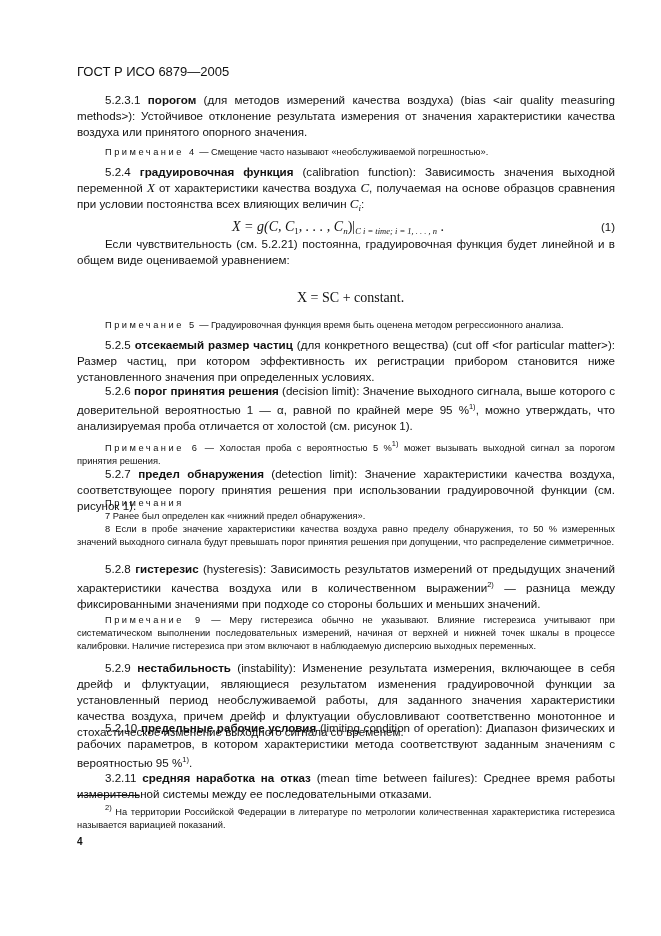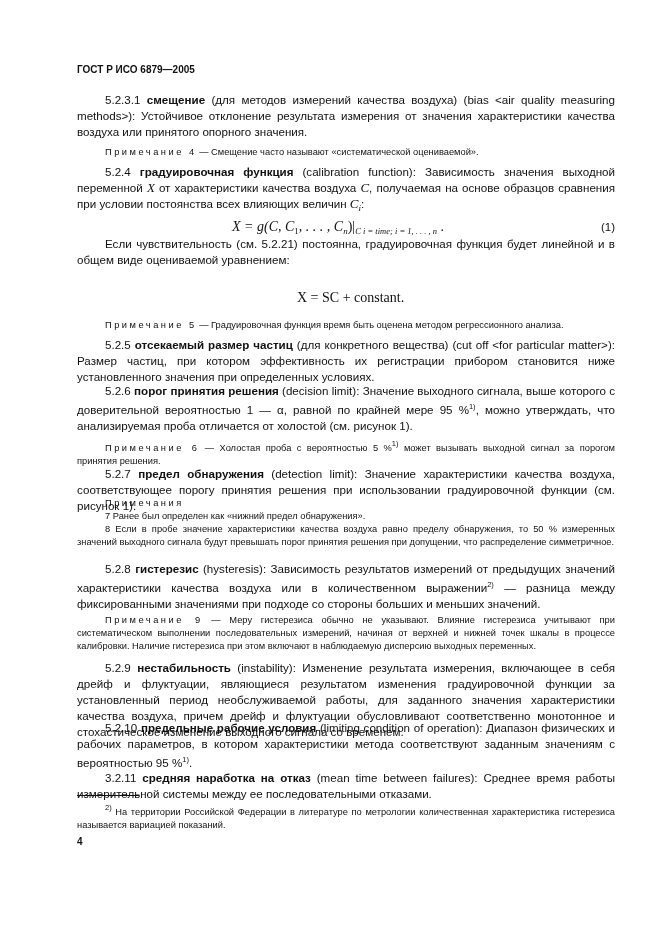--- a/index.html
+++ b/index.html
@@ -1,19 +1,19 @@
 <!DOCTYPE html>
 <html><head>
 <meta charset="utf-8">
 <style>
   html, body { margin: 0; padding: 0; background: #ffffff; }
   body { width: 661px; height: 936px; position: relative; overflow: hidden;
          font-family: "Liberation Sans", sans-serif; color: #111; }
   .page { position: absolute; left: 77px; top: 0; width: 538px; }
-  .hdr { position: absolute; top: 64px; left: 0; font-weight: bold; font-size: 10px; letter-spacing: 0; }
+  .hdr { position: absolute; top: 64px; left: 0; font-weight: normal; font-size: 13px; letter-spacing: 0; }
   .block { position: absolute; left: 0; width: 538px; font-size: 11.6px; line-height: 16px; text-align: justify; }
   .ind { text-indent: 28px; }
   .note { font-size: 9.3px; line-height: 13px; }
   .spaced { letter-spacing: 2.5px; }
   b { font-weight: bold; }
   .math { font-family: "Liberation Serif", serif; font-size: 14px; }
   .math i { font-style: italic; }
   .sub { font-size: 9px; vertical-align: -3px; }
   .sup { font-size: 7.5px; vertical-align: 5px; }
   .eqnum { position: absolute; right: 0; font-size: 11.5px; }
@@ -22,25 +22,25 @@
 </style>
 </head>
 <body>
 
 <div class="page">
 
   <div class="hdr">ГОСТ Р ИСО 6879—2005</div>
 
   <div class="block ind" style="top:92px">
     <span>5.2.3.1</span>
-    <b>смещение</b><span> (для методов измерений качества воздуха) (bias &lt;air quality measuring methods&gt;): Устойчивое отклонение результата измерения от значения характеристики качества воздуха или принятого опорного значения.</span>
+    <b>порогом</b><span> (для методов измерений качества воздуха) (bias &lt;air quality measuring methods&gt;): Устойчивое отклонение результата измерения от значения характеристики качества воздуха или принятого опорного значения.</span>
   </div>
 
   <div class="block ind note" style="top:146px">
-    <span class="spaced">Примечание 4</span><span> — Смещение часто называют «систематической оцениваемой».</span>
+    <span class="spaced">Примечание 4</span><span> — Смещение часто называют «необслуживаемой погрешностью».</span>
   </div>
 
   <div class="block ind" style="top:164px">
     <span>5.2.4</span>
     <b>градуировочная функция</b><span> (calibration function): Зависимость значения выходной переменной </span><i class="math" style="font-size:13px">X</i><span> от характеристики качества воздуха </span><i class="math" style="font-size:13px">C</i><span>, получаемая на основе образцов сравнения при условии постоянства всех влияющих величин </span><i class="math" style="font-size:13px">C</i><i class="sub math">i</i><span>:</span>
   </div>
 
   <div class="block" style="top:219px; text-align:left">
     <span class="math" style="position:absolute; left:155px; white-space:nowrap">
       <i>X</i>

